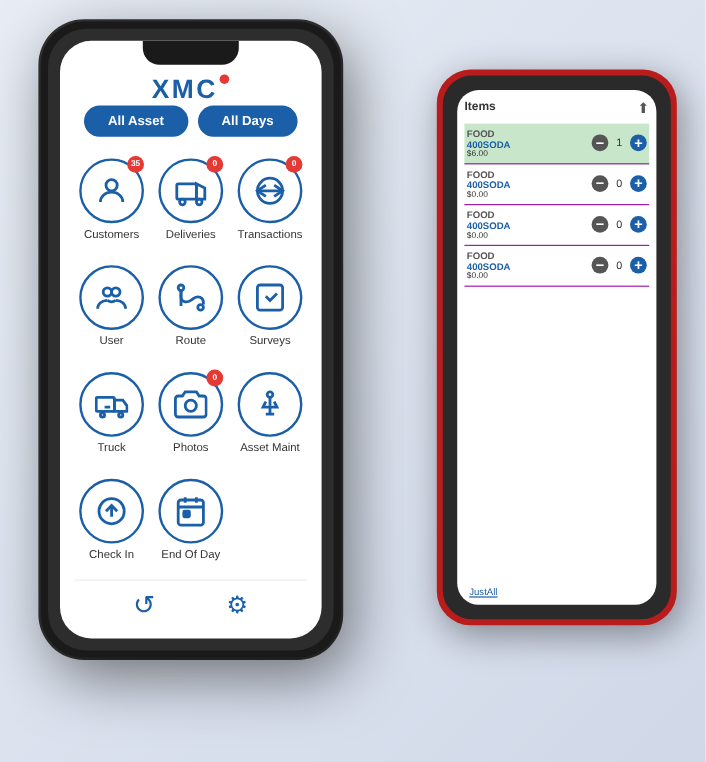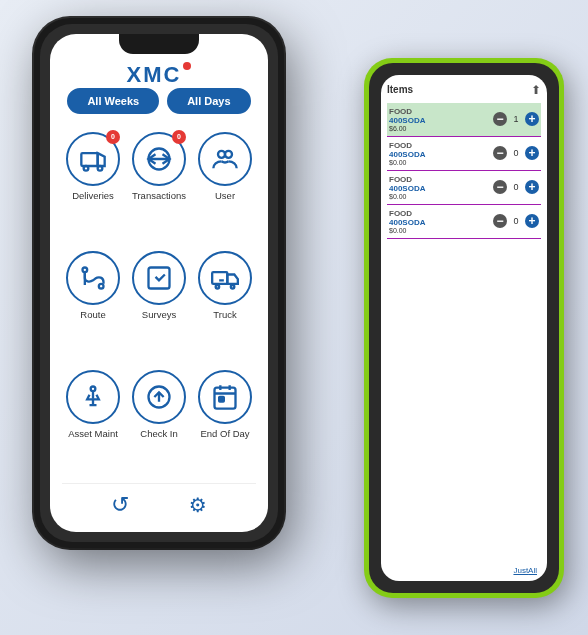--- a/index.html
+++ b/index.html
@@ -19,22 +19,22 @@
       width: 560px;
       height: 600px;
     }
 
     
     .phone-back {
       position: absolute;
       right: 10px;
       top: 40px;
       width: 200px;
-      height: 540px;
-      background: #84cc16;
+      height: 463px;
+      background: #b91c1c;
       border-radius: 28px;
       box-shadow: 4px 8px 30px rgba(0,0,0,0.4);
       overflow: hidden;
       z-index: 1;
     }
     .phone-back-inner {
       position: absolute;
       top: 5px; left: 5px; right: 5px; bottom: 5px;
       background: #2a2a2a;
       border-radius: 24px;
@@ -107,21 +107,21 @@
       cursor: pointer;
     }
     .qty-minus { background: #555; color: #fff; }
     .qty-plus { background: #1a5fa8; color: #fff; }
     .qty-val { font-size: 9px; min-width: 12px; text-align: center; color: #333; }
     .back-bottom-tabs {
       position: absolute;
       bottom: 6px;
       left: 0; right: 0;
       display: flex;
-      justify-content: flex-end;
+      justify-content: flex-start;
       padding: 0 10px;
     }
     .back-tab {
       font-size: 8px;
       color: #1a5fa8;
       text-decoration: underline;
     }
 
     
     .phone-front {
@@ -360,26 +360,36 @@
         <div class="notch"></div>
 
         <div class="front-content">
 
           <div class="logo-area">
             <span class="logo-text">XMC</span>
             <span class="logo-dot"></span>
           </div>
 
           <div class="filter-row">
-            <button class="filter-btn">All Weeks</button>
+            <button class="filter-btn">All Asset</button>
             <button class="filter-btn">All Days</button>
           </div>
 
           <div class="grid-section">
 
+            <div class="grid-item">
+              <div class="icon-circle">
+                <span class="badge">35</span>
+                <svg viewBox="0 0 24 24" fill="none" stroke="#1a5fa8" stroke-width="2">
+                  <circle cx="12" cy="8" r="4"></circle>
+                    <path d="M4 20c0-4 3.6-7 8-7s8 3 8 7"></path>
+                </svg>
+              </div>
+              <span class="icon-label">Customers</span>
+            </div>
 
             <div class="grid-item">
               <div class="icon-circle">
                 <span class="badge">0</span>
                 <svg viewBox="0 0 24 24" fill="none" stroke="#1a5fa8" stroke-width="2">
                   <rect x="2" y="7" width="14" height="11" rx="1"></rect>
                     <polygon points="16,7 22,10 22,18 16,18"></polygon>
                     <circle cx="6" cy="20" r="2"></circle>
                     <circle cx="18" cy="20" r="2"></circle>
                 </svg>
@@ -441,20 +451,30 @@
                   <rect x="1" y="7" width="13" height="10" rx="1"></rect>
                   <polygon points="14,9 20,9 23,13 23,17 14,17"></polygon>
                   <circle cx="5.5" cy="19.5" r="1.5"></circle>
                   <circle cx="18.5" cy="19.5" r="1.5"></circle>
                   <line x1="7" y1="14" x2="11" y2="14"></line>
                 </svg>
               </div>
               <span class="icon-label">Truck</span>
             </div>
 
+            <div class="grid-item">
+              <div class="icon-circle">
+                <span class="badge">0</span>
+                <svg viewBox="0 0 24 24" fill="none" stroke="#1a5fa8" stroke-width="2">
+                  <path d="M23 19a2 2 0 0 1-2 2H3a2 2 0 0 1-2-2V8a2 2 0 0 1 2-2h3l2-3h8l2 3h3a2 2 0 0 1 2 2z"></path>
+                  <circle cx="12" cy="13" r="4"></circle>
+                </svg>
+              </div>
+              <span class="icon-label">Photos</span>
+            </div>
 
             <div class="grid-item">
               <div class="icon-circle">
                 <svg viewBox="0 0 24 24" fill="none" stroke="#1a5fa8" stroke-width="2">
                   <circle cx="12" cy="5" r="2"></circle>
                   <line x1="12" y1="7" x2="12" y2="13"></line>
                   <path d="M9 10l-2 4h10l-2-4"></path>
                   <line x1="12" y1="13" x2="12" y2="19"></line>
                   <path d="M9 19h6"></path>
                 </svg>

